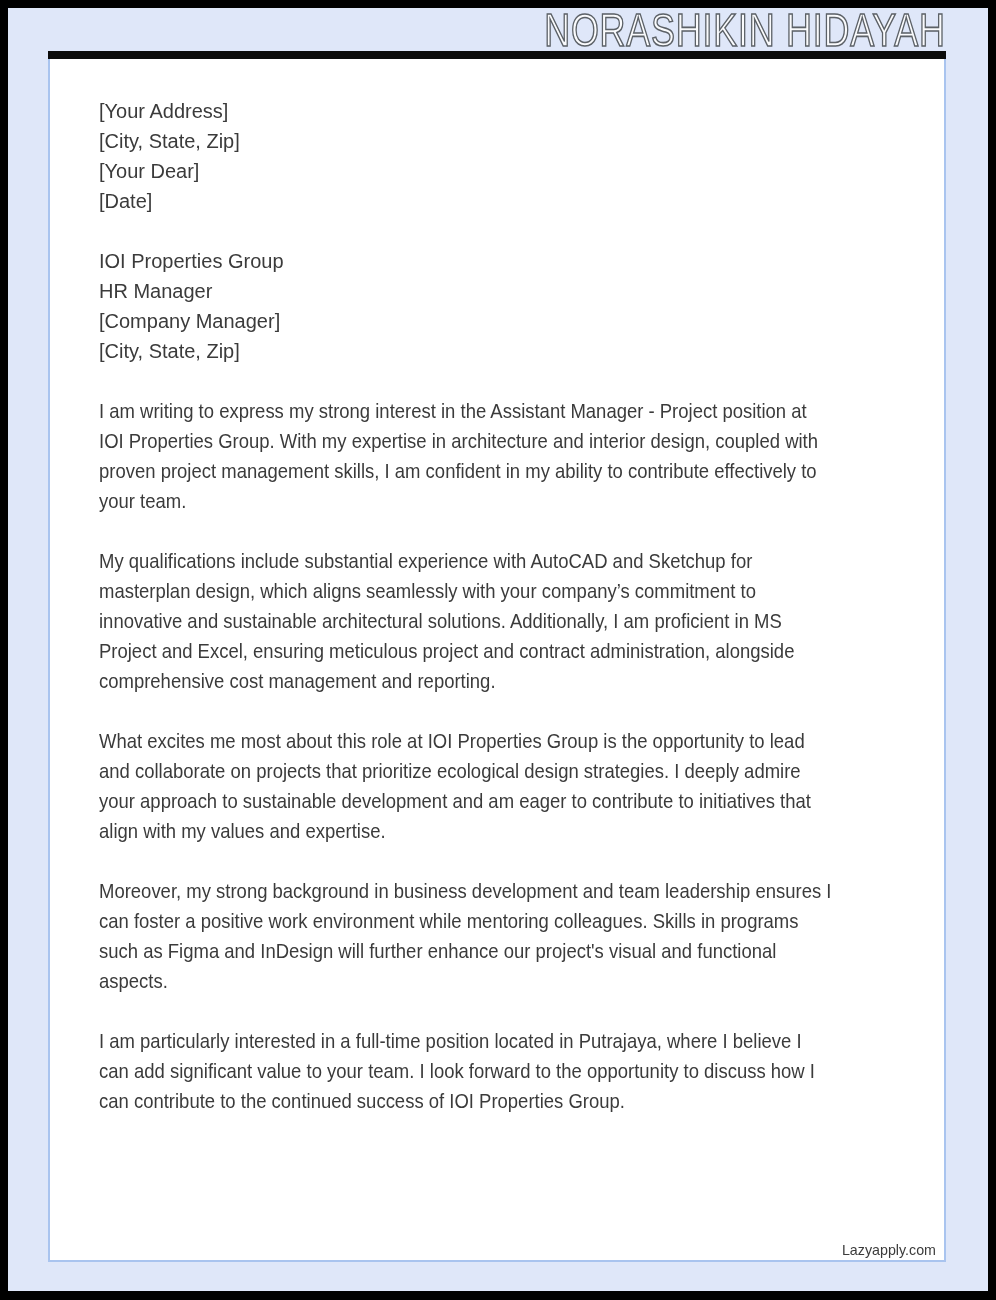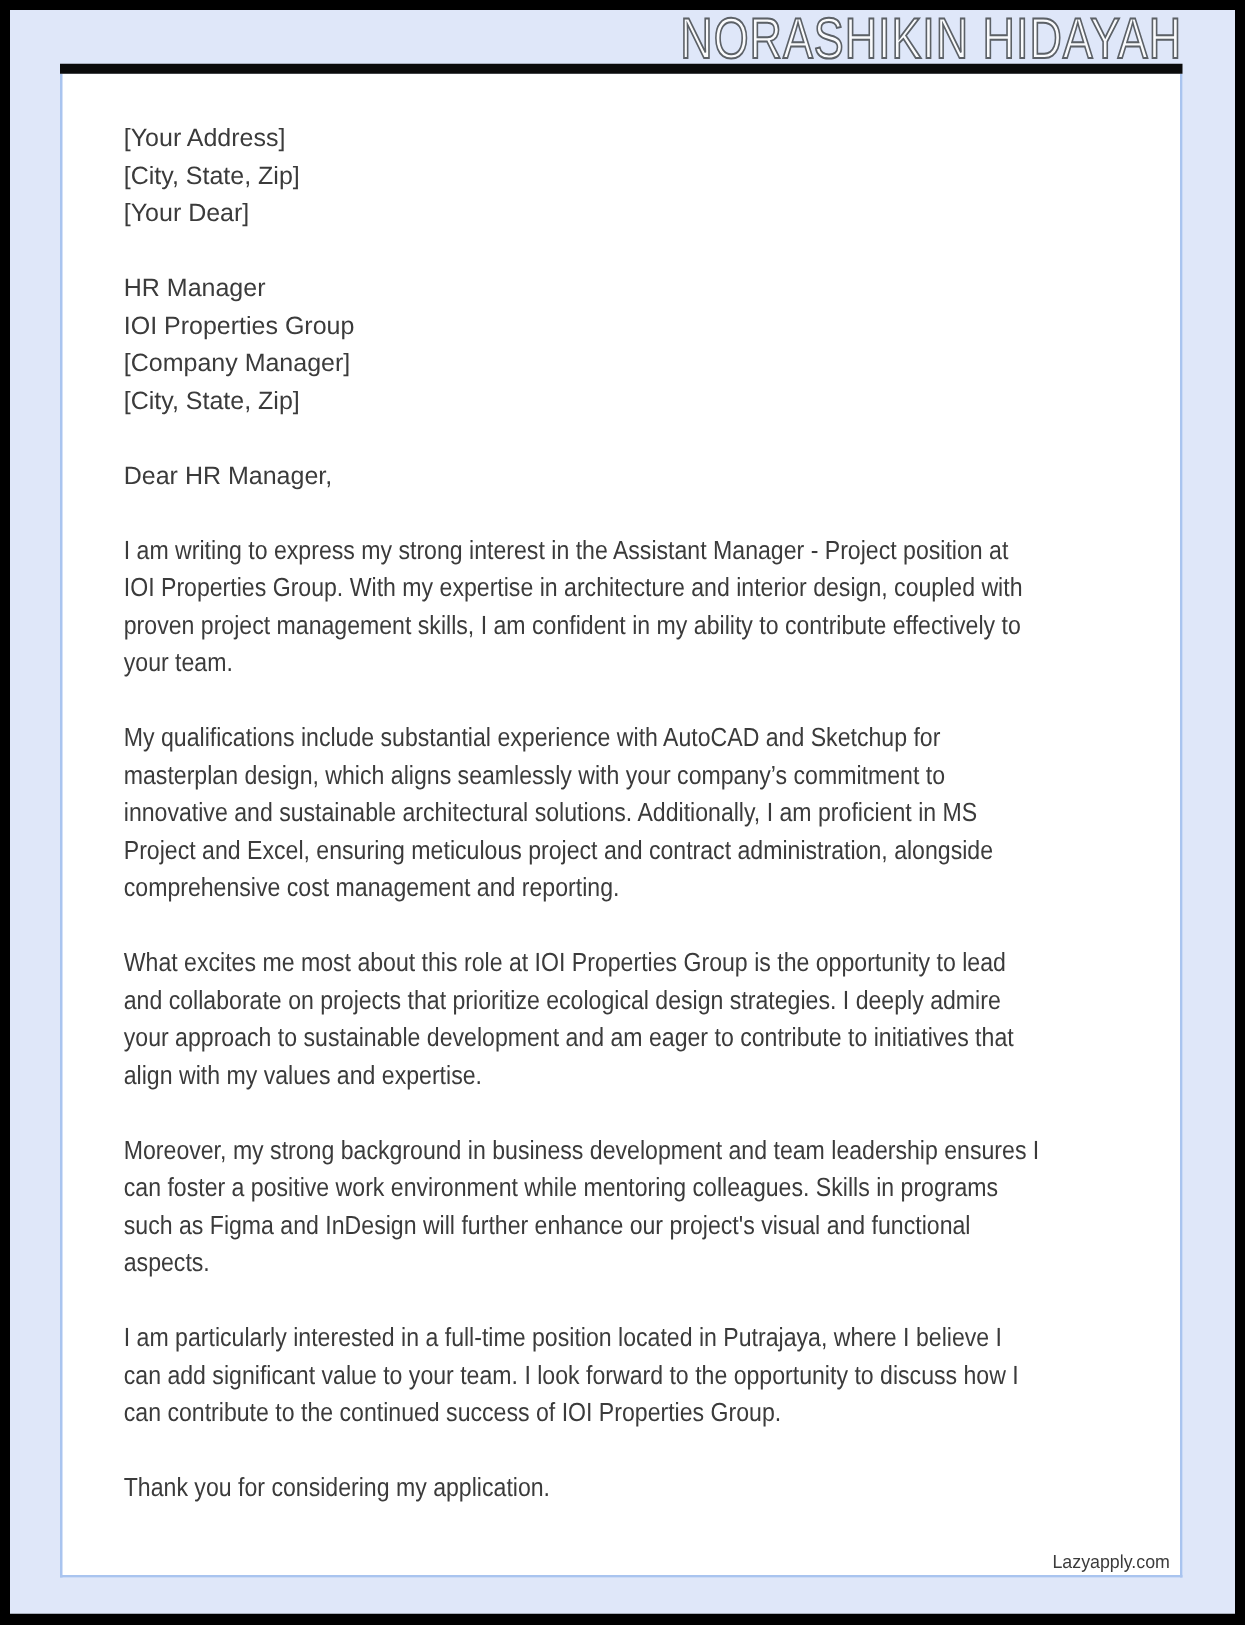--- a/index.html
+++ b/index.html
@@ -86,32 +86,30 @@
 <div class="header-title">NORASHIKIN HIDAYAH</div>
 <div class="title-underline"></div>
 
 <div class="letter-page">
   <div class="page-content">
 
     <div class="block">
       <div class="hline">[Your Address]</div>
       <div class="hline">[City, State, Zip]</div>
       <div class="hline">[Your Dear]</div>
+      <div class="hline">[Date]</div>
     </div>
 
     <div class="block">
+      <div class="hline">IOI Properties Group</div>
       <div class="hline">HR Manager</div>
-      <div class="hline">IOI Properties Group</div>
       <div class="hline">[Company Manager]</div>
       <div class="hline">[City, State, Zip]</div>
     </div>
 
-    <div class="block">
-      <div class="hline">Dear HR Manager,</div>
-    </div>
 
     <div class="para">
       <div class="cline">I am writing to express my strong interest in the Assistant Manager - Project position at</div>
       <div class="cline">IOI Properties Group. With my expertise in architecture and interior design, coupled with</div>
       <div class="cline">proven project management skills, I am confident in my ability to contribute effectively to</div>
       <div class="cline">your team.</div>
     </div>
 
     <div class="para">
       <div class="cline">My qualifications include substantial experience with AutoCAD and Sketchup for</div>
@@ -134,20 +132,17 @@
       <div class="cline">such as Figma and InDesign will further enhance our project's visual and functional</div>
       <div class="cline">aspects.</div>
     </div>
 
     <div class="para">
       <div class="cline">I am particularly interested in a full-time position located in Putrajaya, where I believe I</div>
       <div class="cline">can add significant value to your team. I look forward to the opportunity to discuss how I</div>
       <div class="cline">can contribute to the continued success of IOI Properties Group.</div>
     </div>
 
-    <div class="para">
-      <div class="cline">Thank you for considering my application.</div>
-    </div>
 
   </div>
 
   <div class="watermark">Lazyapply.com</div>
 </div>
 
 </body></html>

